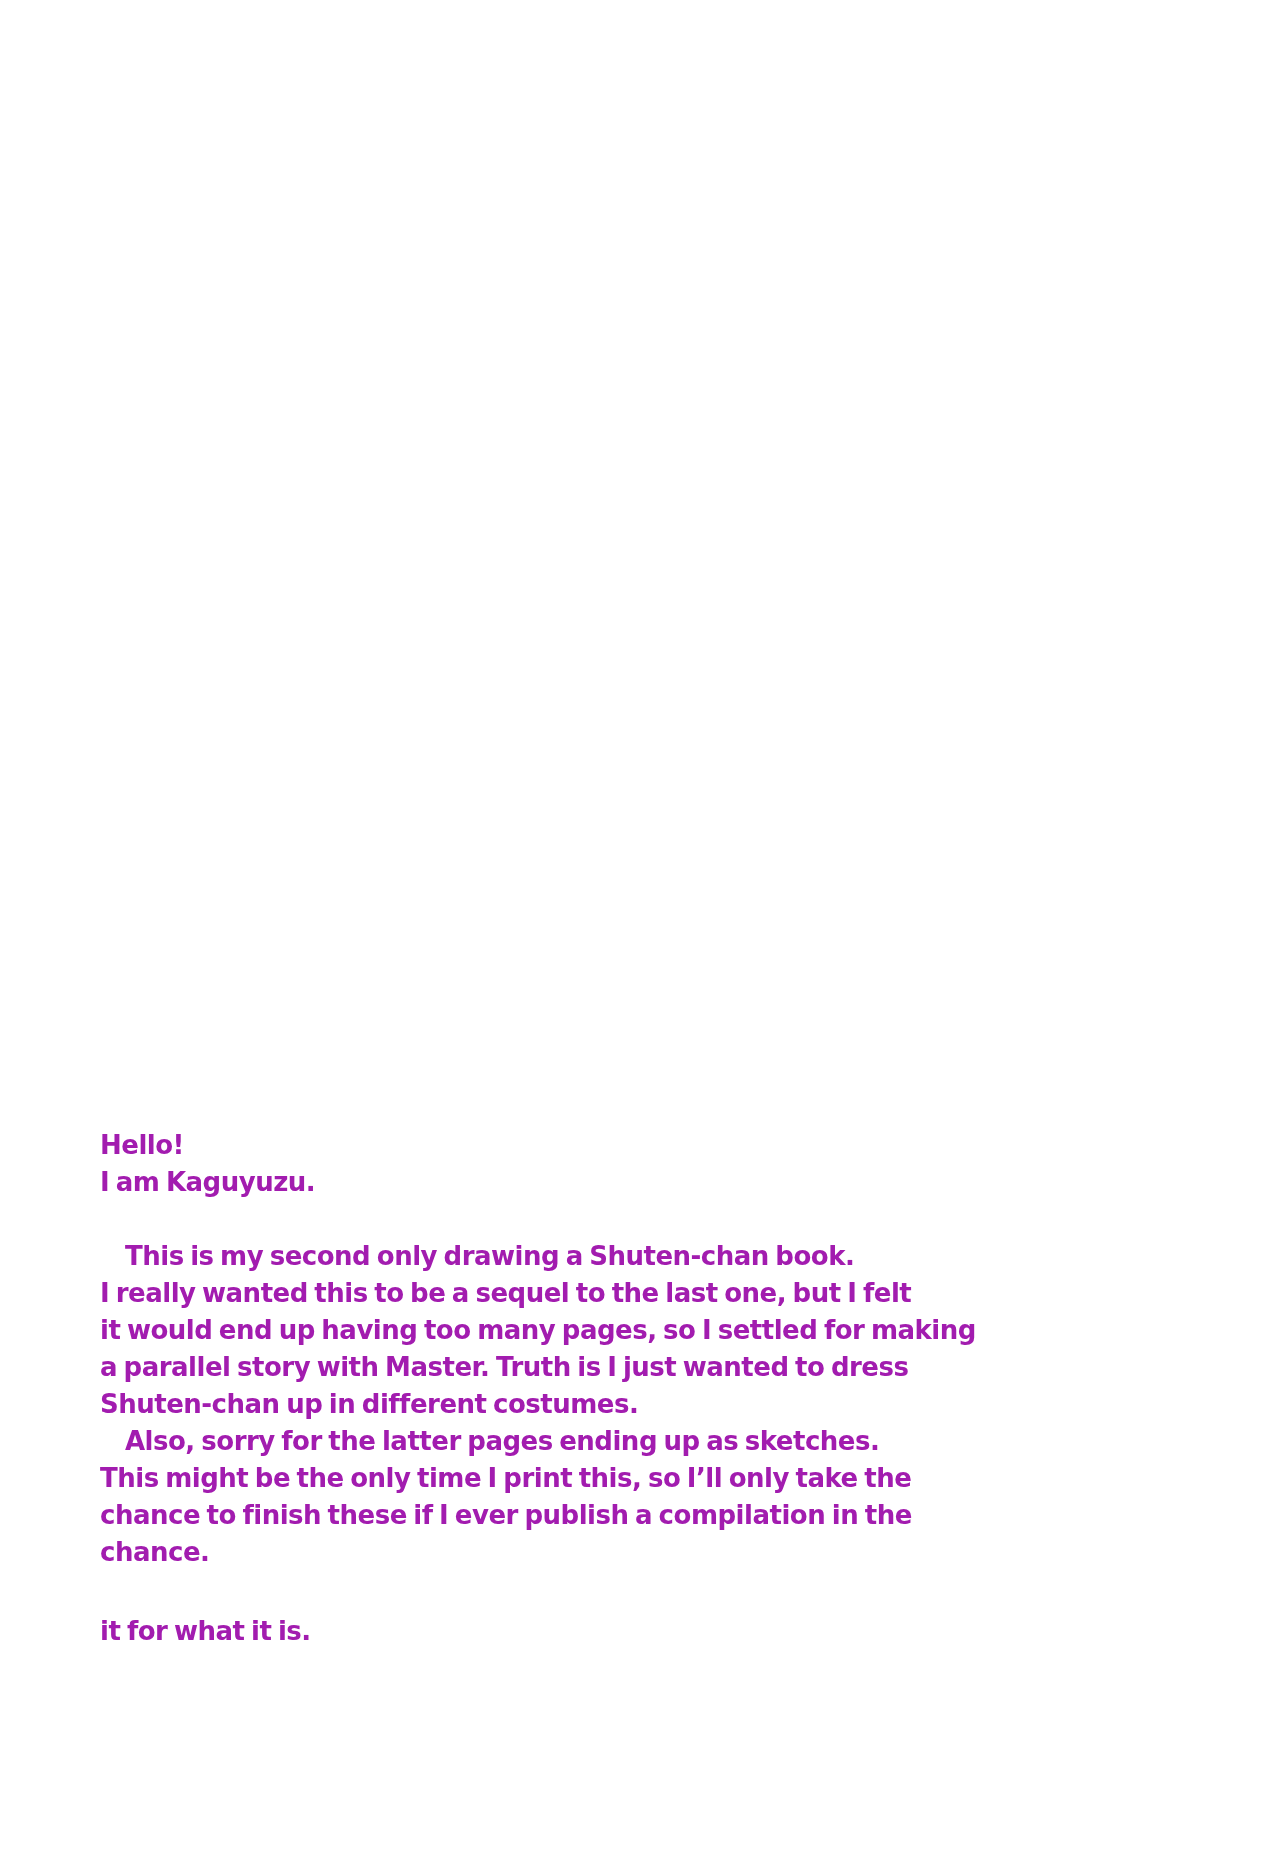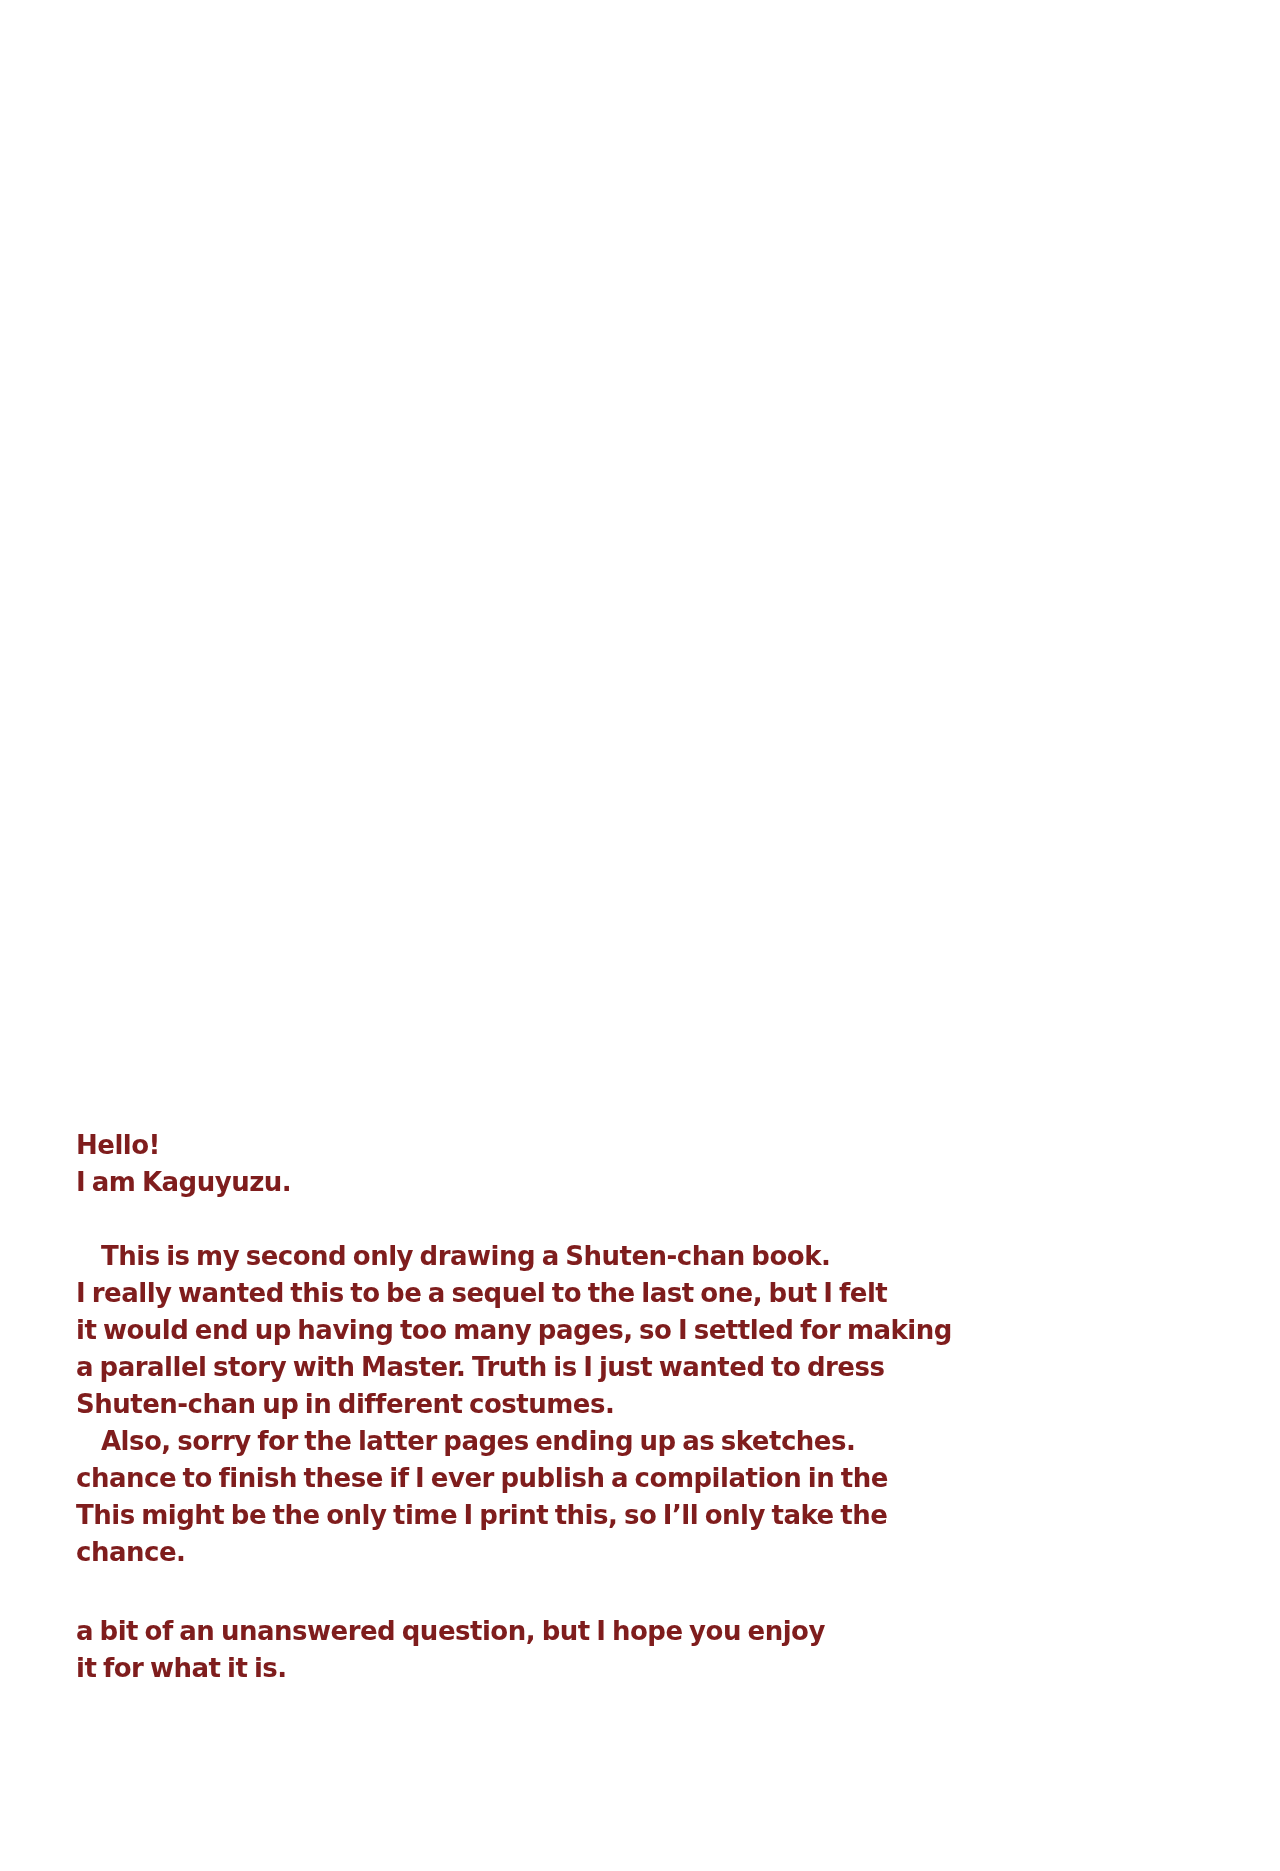--- a/index.html
+++ b/index.html
@@ -10,24 +10,24 @@
   .page {
     position: relative;
     width: 1280px;
     height: 1871px;
     background: #ffffff;
     overflow: hidden;
     font-family: "DejaVu Sans", sans-serif;
   }
   .afterword {
     position: absolute;
-    left: 76px;
+    left: 100px;
     top: 1127px;
     width: 960px;
-    color: #7f1d1d;
+    color: #a21caf;
     font-size: 26px;
     font-weight: bold;
     line-height: 37px;
     letter-spacing: -0.5px;
     word-spacing: -2px;
     white-space: nowrap;
   }
   .line {
     height: 37px;
   }
@@ -48,20 +48,19 @@
   <div class="afterword">
     <div class="line">Hello!</div>
     <div class="line">I am Kaguyuzu.</div>
     <div class="spacer"></div>
     <div class="line indent">This is my second only drawing a Shuten-chan book.</div>
     <div class="line">I really wanted this to be a sequel to the last one, but I felt</div>
     <div class="line">it would end up having too many pages, so I settled for making</div>
     <div class="line">a parallel story with Master. Truth is I just wanted to dress</div>
     <div class="line">Shuten-chan up in different costumes.</div>
     <div class="line indent">Also, sorry for the latter pages ending up as sketches.</div>
+    <div class="line">This might be the only time I print this, so I’ll only take the</div>
     <div class="line">chance to finish these if I ever publish a compilation in the</div>
-    <div class="line">This might be the only time I print this, so I’ll only take the</div>
     <div class="line">chance.</div>
     <div class="spacer lg"></div>
-    <div class="line">a bit of an unanswered question, but I hope you enjoy</div>
     <div class="line">it for what it is.</div>
   </div>
 </div>
 
 </body></html>

